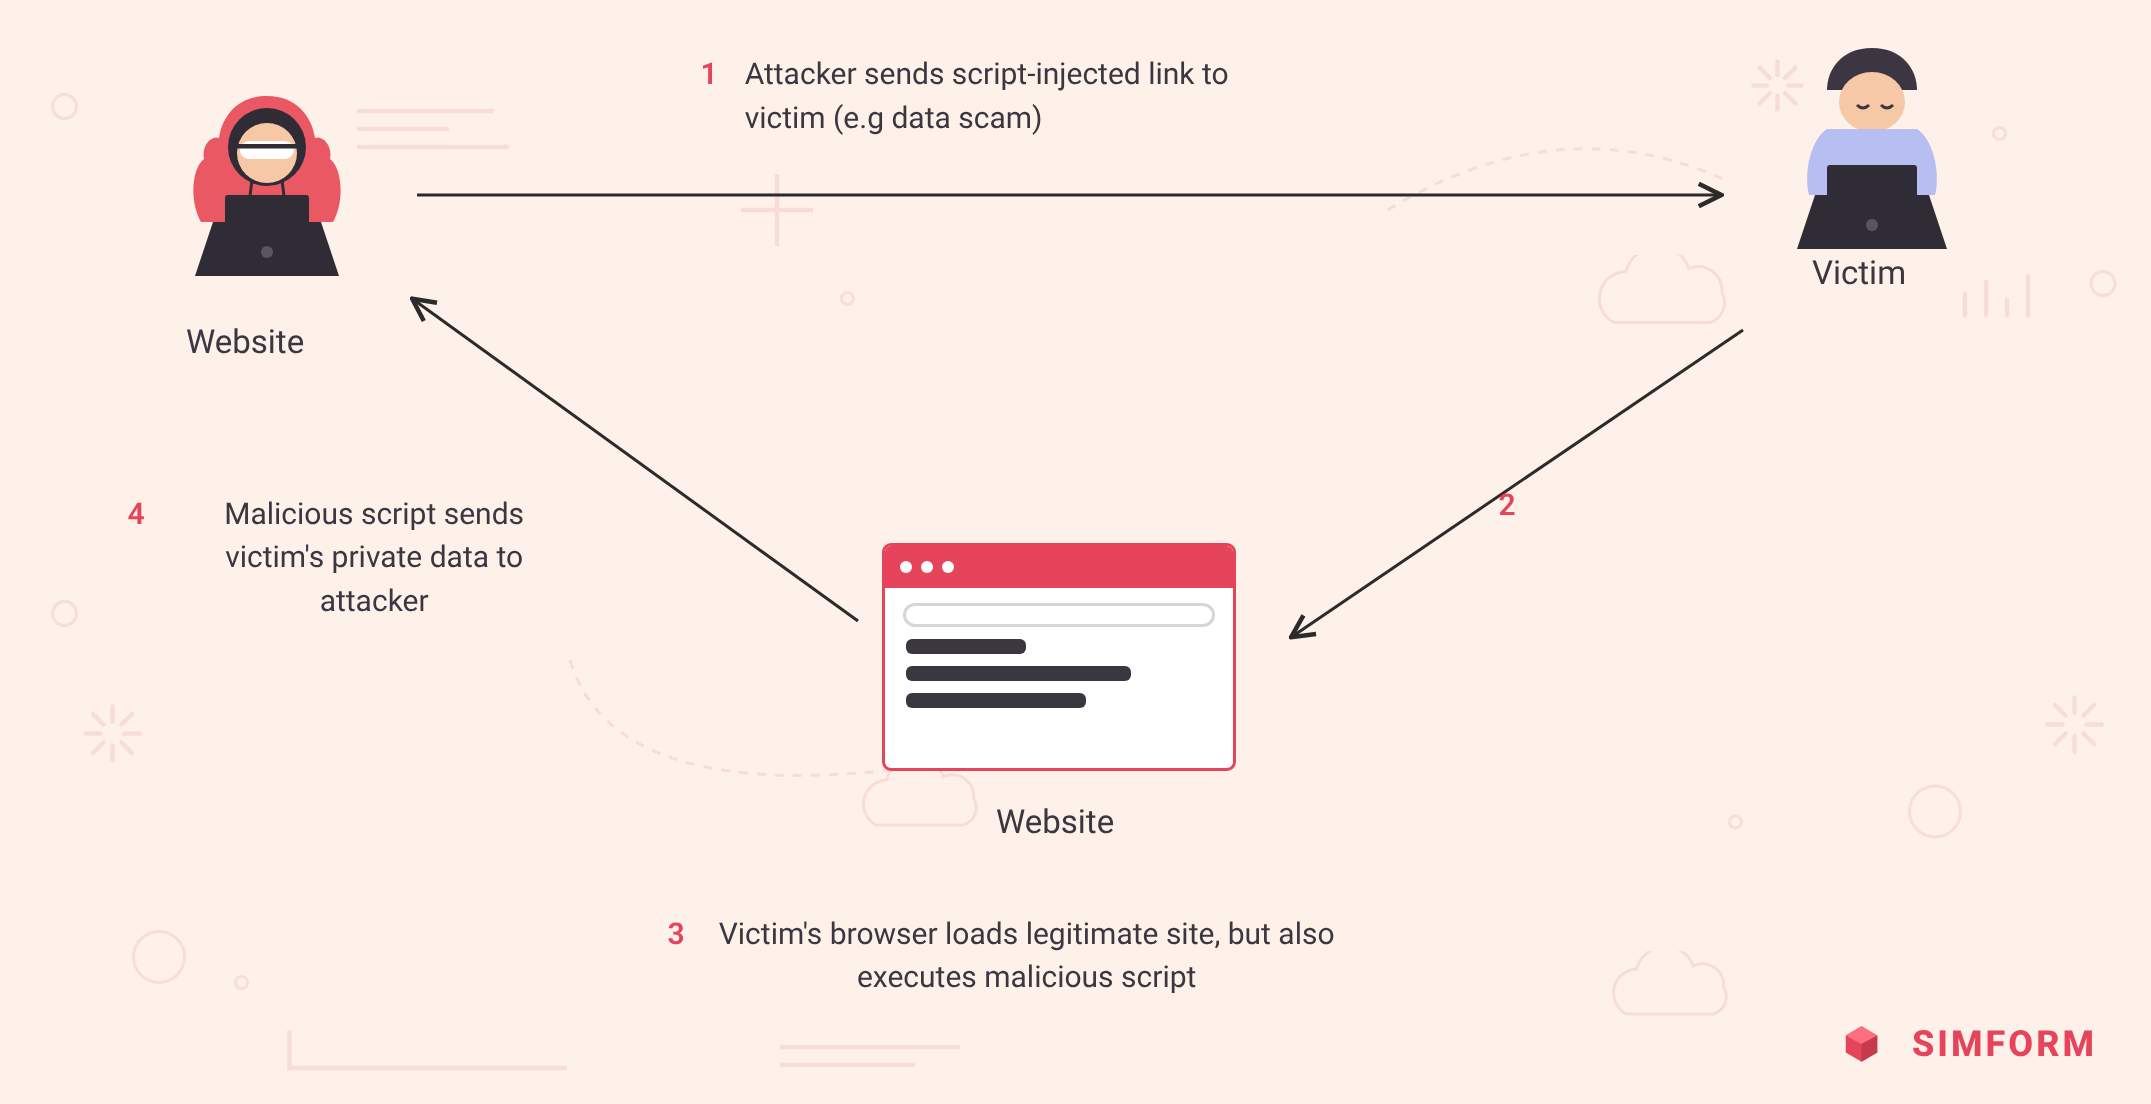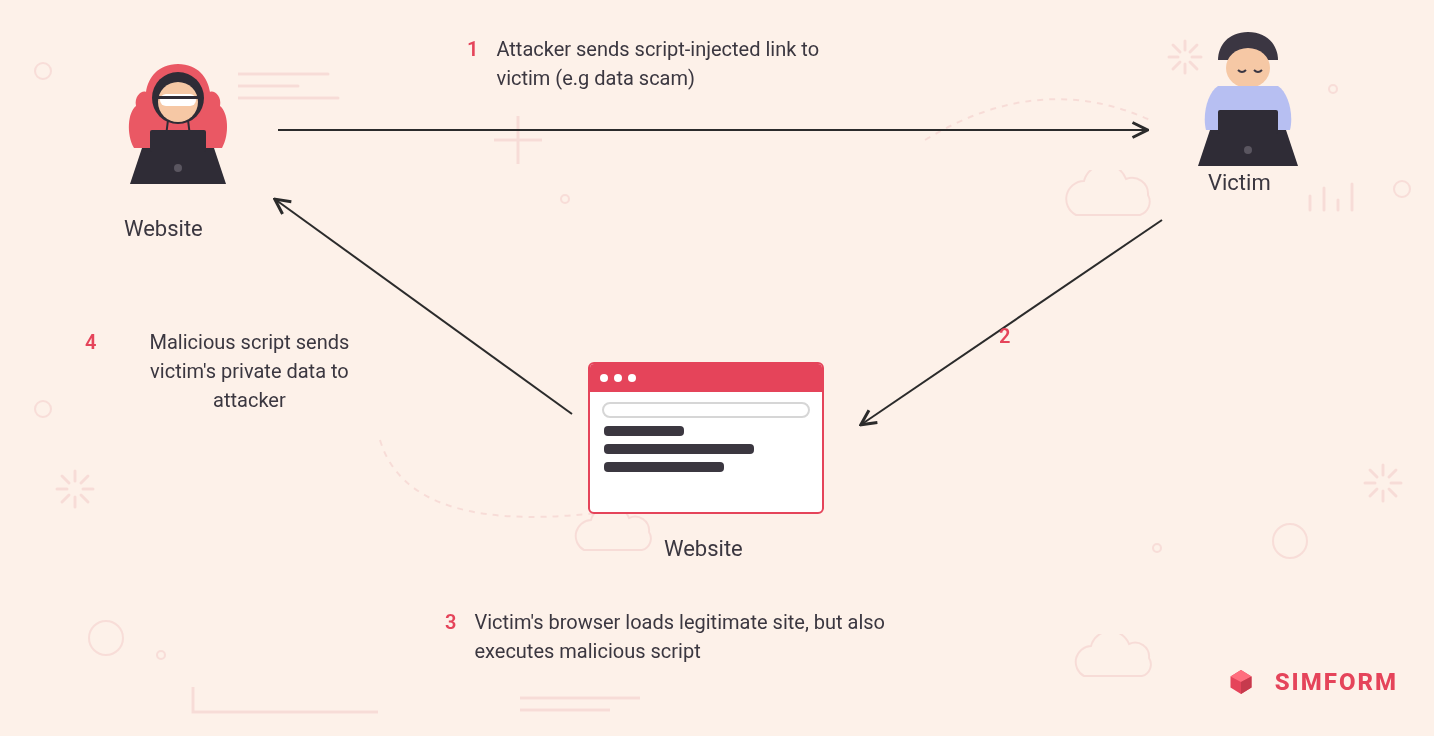--- a/index.html
+++ b/index.html
@@ -48,21 +48,21 @@
 .site .line { height: 10px; background: #3b3740; border-radius: 4px; margin: 8px 0 0 14px; }
 .site .l1 { width: 80px; }
 .site .l2 { width: 150px; }
 .site .l3 { width: 120px; }
 
 
 .arrow { position: absolute; }
 .arrow svg line, .arrow svg path { stroke: #2b2b2b; stroke-width: 2; fill: none; }
 
 
-.brand { position: absolute; right: 36px; bottom: 40px; display: flex; gap: 20px; }
+.brand { position: absolute; right: 36px; bottom: 26px; display: flex; gap: 20px; }
 .brand .logo { width: 28px; height: 28px; }
 .brand .name { color: #e5445a; font-weight: 800; letter-spacing: 2px; font-size: 24px; }
 </style>
 </head>
 <body>
 
 <div class="canvas">
 
   <div class="deco circ-o circ-sm" style="left:34px; top:62px;"></div>
   <div class="deco circ-o circ-sm" style="left:34px; top:400px;"></div>
@@ -266,21 +266,21 @@
     <span class="num">1</span>
     <span class="txt">Attacker sends script-injected link to victim (e.g data scam)</span>
   </div>
 
   <div class="step" style="left:999px; top:322px;">
     <span class="num">2</span>
   </div>
 
   <div class="step" style="left:445px; top:608px;">
     <span class="num">3</span>
-    <span class="txt" style="max-width:420px;">Victim's browser loads legitimate site, but also executes malicious script</span>
+    <span class="txt" style="max-width:420px;text-align:center;">Victim's browser loads legitimate site, but also executes malicious script</span>
   </div>
 
   <div class="step right-align" style="left:85px; top:328px;">
     <span class="num">4</span>
     <span class="txt" style="max-width:270px;">Malicious script sends victim's private data to attacker</span>
   </div>
 
   <div class="brand">
     <svg class="logo" viewBox="0 0 40 40">
       <path d="M20 3 L35 12 L35 28 L20 37 L5 28 L5 12 Z" fill="#e5445a"></path>

